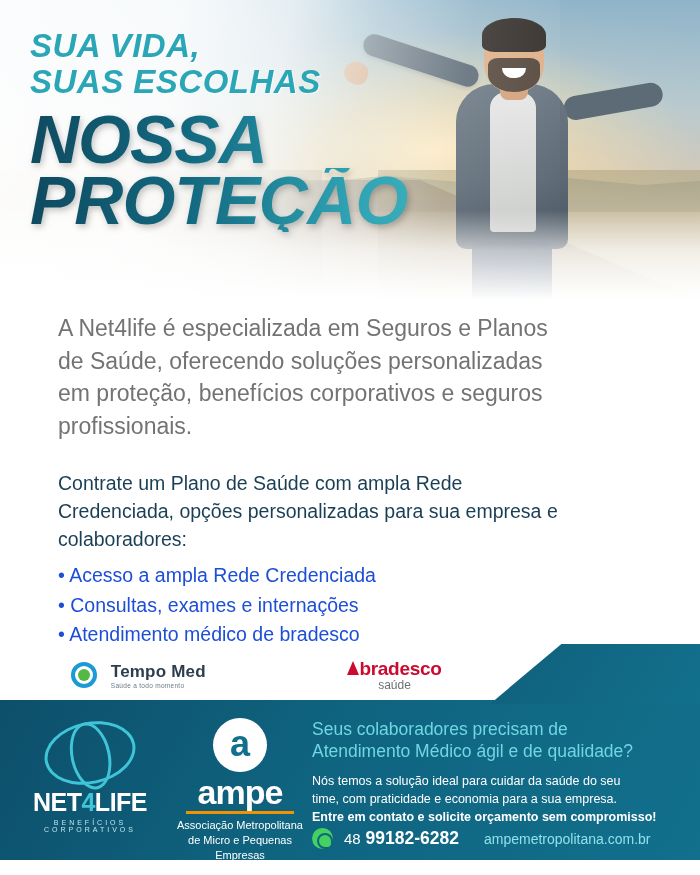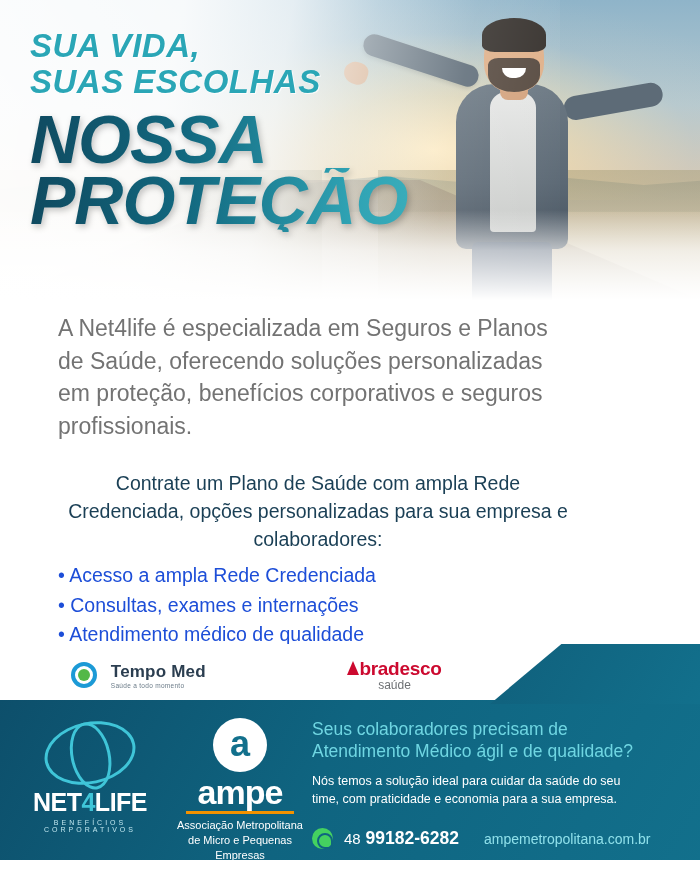--- a/index.html
+++ b/index.html
@@ -135,21 +135,21 @@
   }
   .hl-big.line2 { margin-top: -4px; }
 
   
   .body-copy { position: absolute; left: 58px; top: 312px; width: 520px; }
   .para1 {
     font-size: 23px; line-height: 1.42; color: #737373; font-weight: 500;
   }
   .para2 {
     margin-top: 26px;
-    font-size: 19.5px; line-height: 1.45; color: #1a3f55; text-align: center;
+    font-size: 19.5px; line-height: 1.45; color: #1a3f55;
   }
   .bullets { margin-top: 8px; list-style: none; }
   .bullets li {
     font-size: 19.5px; line-height: 1.5; color: #1d4ed8;
   }
   .bullets li::before { content: "• "; }
 
   
   .logo-strip {
     position: absolute; left: 0; top: 644px; width: 700px; height: 62px;
@@ -302,21 +302,21 @@
     <div class="hl-big">NOSSA</div>
     <div class="hl-big line2">PROTEÇÃO</div>
   </div>
 
   <div class="body-copy">
     <p class="para1">A Net4life é especializada em Seguros e Planos de Saúde, oferecendo soluções personalizadas em proteção, benefícios corporativos e seguros profissionais.</p>
     <p class="para2">Contrate um Plano de Saúde com ampla Rede Credenciada, opções personalizadas para sua empresa e colaboradores:</p>
     <ul class="bullets">
       <li>Acesso a ampla Rede Credenciada</li>
       <li>Consultas, exames e internações</li>
-      <li>Atendimento médico de qualidade</li>
+      <li>Atendimento médico de bradesco</li>
       <li>Trabalhamos com as principais Operadoras</li>
     </ul>
   </div>
 
   <div class="logo-strip">
 
     <div class="brand tempo">
       <span class="ring"></span>
       <span class="t-txt">
         <span class="t-name" style="display:block">Tempo Med</span>
@@ -363,20 +363,21 @@
       <div class="sub">Associação Metropolitana</div>
       <div class="sub">de Micro e Pequenas Empresas</div>
     </div>
 
     <div class="f-right">
       <div class="f-head">Seus colaboradores precisam de</div>
       <div class="f-head">Atendimento Médico ágil e de qualidade?</div>
       <div class="f-body">
         <div>Nós temos a solução ideal para cuidar da saúde do seu</div>
         <div>time, com praticidade e economia para a sua empresa.</div>
+        <div class="bold">Entre em contato e solicite orçamento sem compromisso!</div>
       </div>
     </div>
 
     <div class="f-contact">
       <span class="wa"></span>
       <span class="f-phone"><span class="dd">48</span> <span>99182-6282</span></span>
       <span class="f-site">ampemetropolitana.com.br</span>
     </div>
   </div>
 

